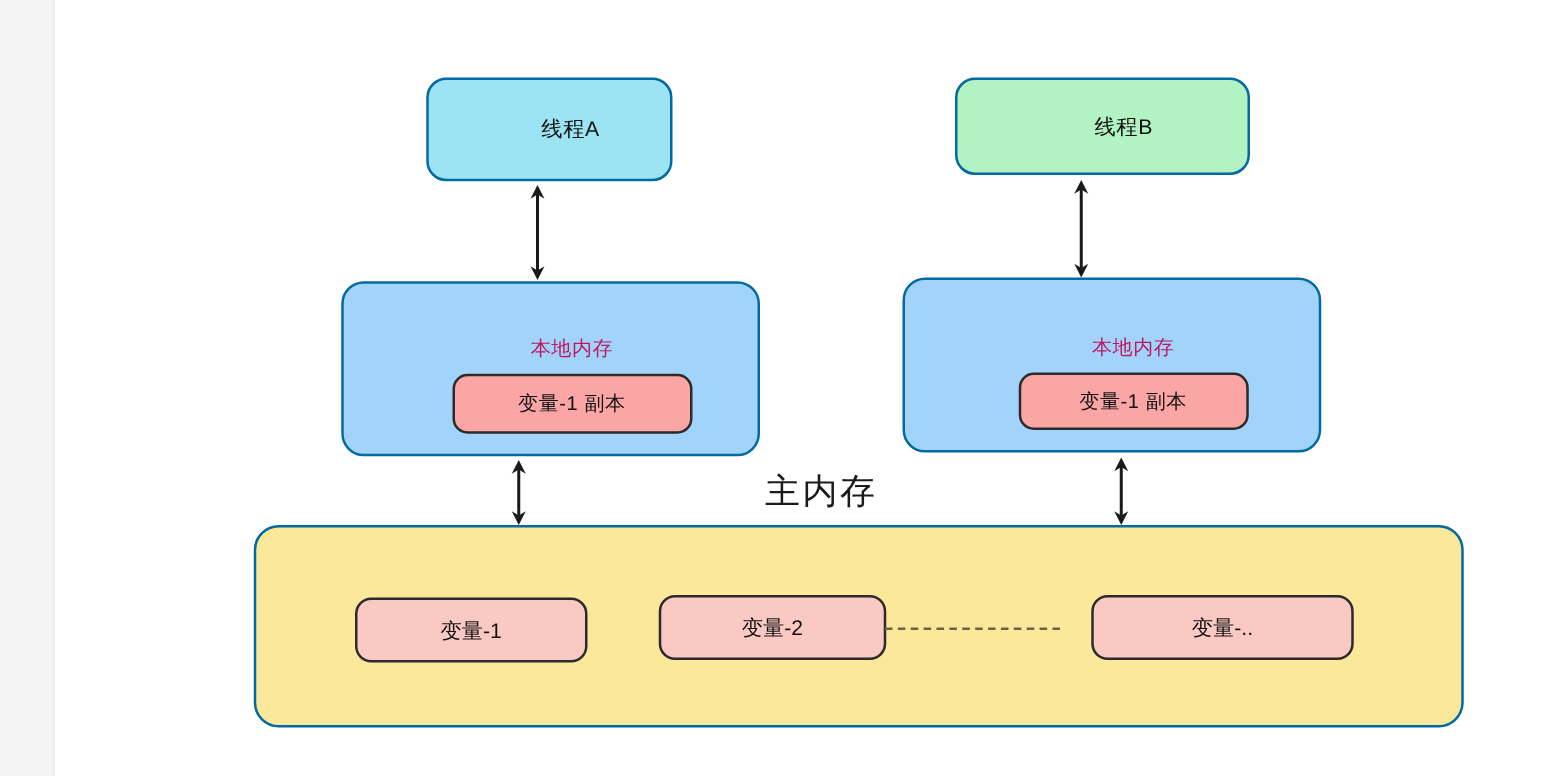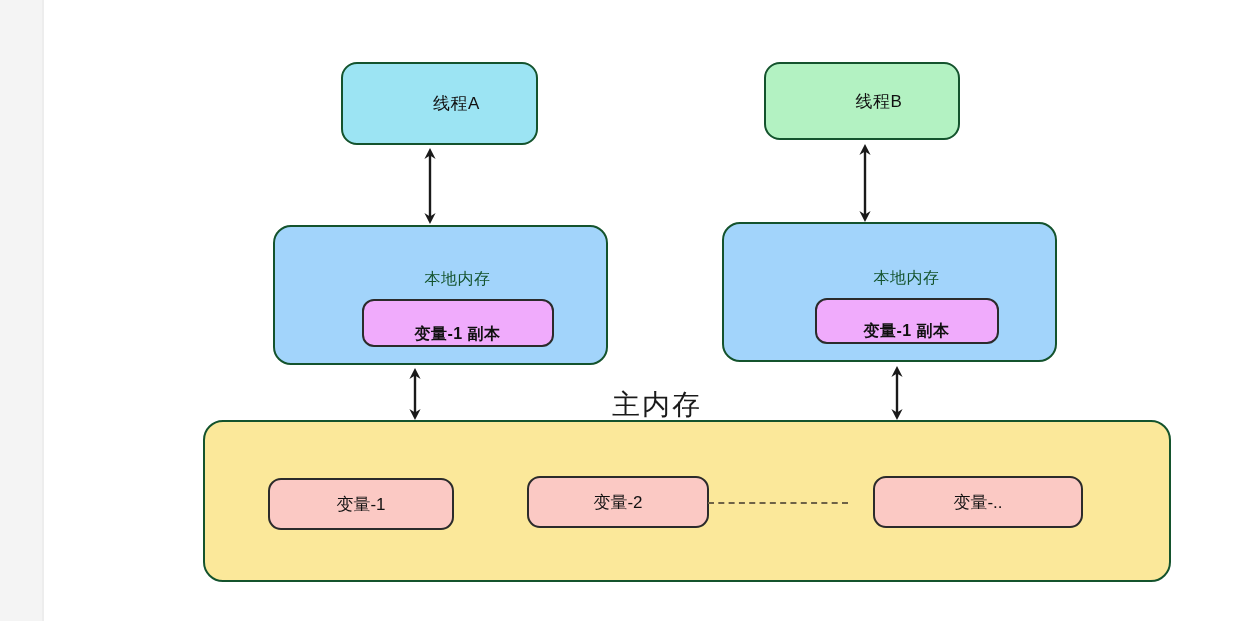--- a/index.html
+++ b/index.html
@@ -25,21 +25,21 @@
   .gutter-edge {
     position: absolute;
     left: 42px; top: 0;
     width: 2px; height: 621px;
     background: #ededed;
   }
 
   .box {
     position: absolute;
     box-sizing: border-box;
-    border: 2px solid #14532d;
+    border: 2px solid #0369a1;
     border-radius: 14px;
     display: flex;
     align-items: center;
     justify-content: center;
     color: #111;
     letter-spacing: 0.5px;
     padding-left: 34px;
   }
 
   
@@ -57,33 +57,32 @@
   
   .local-mem {
     background: #a2d4fb;
     border-radius: 18px;
     flex-direction: column;
     justify-content: flex-end;
     padding-bottom: 16px;
   }
   .local-mem-label {
     font-size: 16px;
-    color: #14532d;
+    color: #be185d;
     margin-bottom: 9px;
   }
   .var-copy {
     box-sizing: border-box;
     border: 2px solid #2b2b2b;
     border-radius: 12px;
-    background: #f0abfc;
+    background: #fca5a5;
     font-size: 16px;
     display: flex;
-    align-items: flex-end;
+    align-items: center;
     justify-content: center;
-    font-weight: bold;
   }
 
   
   .main-mem {
     background: #fbe89a;
     border-radius: 20px;
     display: block;
   }
   .main-mem-title {
     position: absolute;
@@ -122,21 +121,21 @@
 
 <div id="canvas">
 
   <div class="gutter"></div>
   <div class="gutter-edge"></div>
 
   <div class="box thread-a" style="left:341px; top:62px; width:197px; height:83px;">
     <span>线程A</span>
   </div>
 
-  <div class="box thread-b" style="left:764px; top:62px; width:196px; height:78px;">
+  <div class="box thread-b" style="left:764px; top:62px; width:236px; height:78px;">
     <span>线程B</span>
   </div>
 
   <div class="arrow" style="left:418px; top:146px;">
     <svg width="24" height="80" viewBox="0 0 24 80">
       <line x1="12" y1="9" x2="12" y2="71" stroke="#1a1a1a" stroke-width="2.4"></line>
       <path d="M12 2 L6.4 13 L12 9.6 L17.6 13 Z" fill="#1a1a1a"></path>
       <path d="M12 78 L6.4 67 L12 70.4 L17.6 67 Z" fill="#1a1a1a"></path>
     </svg>
   </div>
@@ -172,26 +171,26 @@
   </div>
 
   <div class="arrow" style="left:885px; top:364px;">
     <svg width="24" height="58" viewBox="0 0 24 58">
       <line x1="12" y1="9" x2="12" y2="49" stroke="#1a1a1a" stroke-width="2.4"></line>
       <path d="M12 2 L6.4 13 L12 9.6 L17.6 13 Z" fill="#1a1a1a"></path>
       <path d="M12 56 L6.4 45 L12 48.4 L17.6 45 Z" fill="#1a1a1a"></path>
     </svg>
   </div>
 
-  <div class="main-mem-title" style="left:612px; top:386px;font-family:Liberation Serif, serif;">主内存</div>
+  <div class="main-mem-title" style="left:612px; top:374px;font-family:Liberation Serif, serif;">主内存</div>
 
   <div class="box main-mem" style="left:203px; top:420px; width:968px; height:162px;">
   </div>
 
-  <div class="var-box" style="left:268px; top:478px; width:186px; height:52px;">
+  <div class="var-box" style="left:284px; top:478px; width:186px; height:52px;">
     <span>变量-1</span>
   </div>
 
   <div class="var-box" style="left:495px; top:476px; width:182px; height:52px;margin-left:32px;">
     <span>变量-2</span>
   </div>
 
   <div class="dashes" style="left:708px; top:502px; width:140px;"></div>
 
   <div class="var-box" style="left:873px; top:476px; width:210px; height:52px;">

